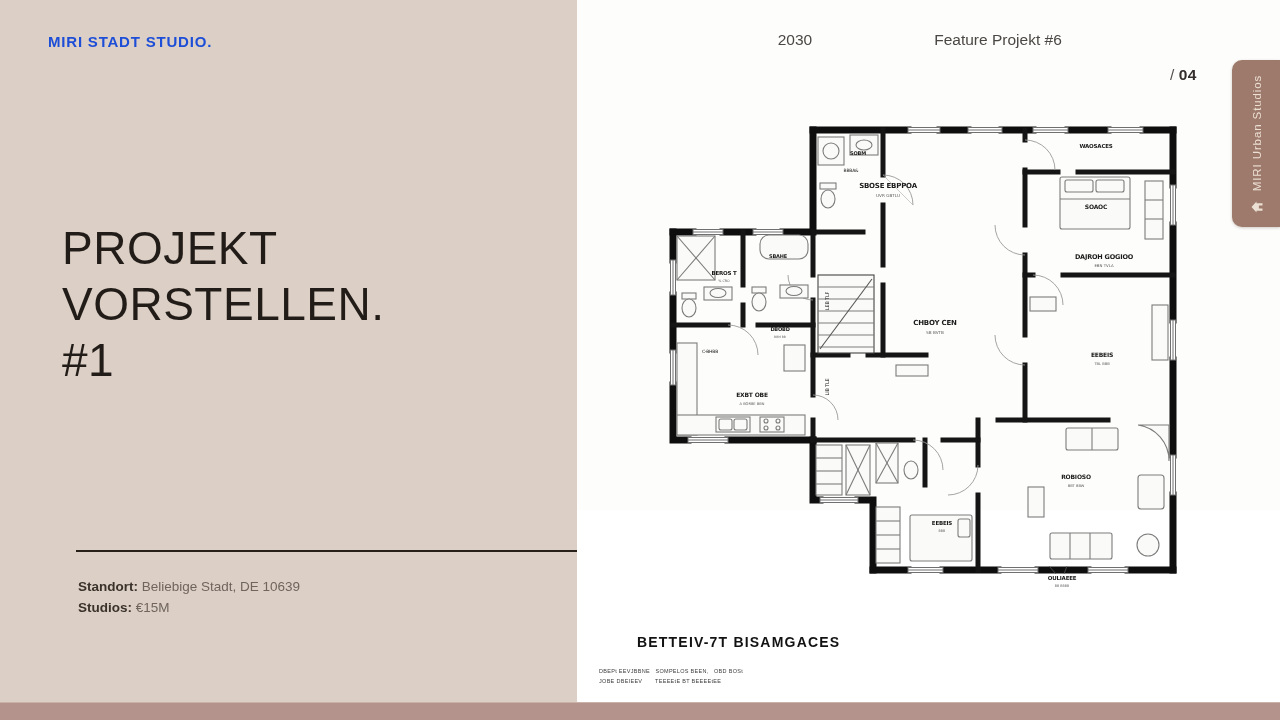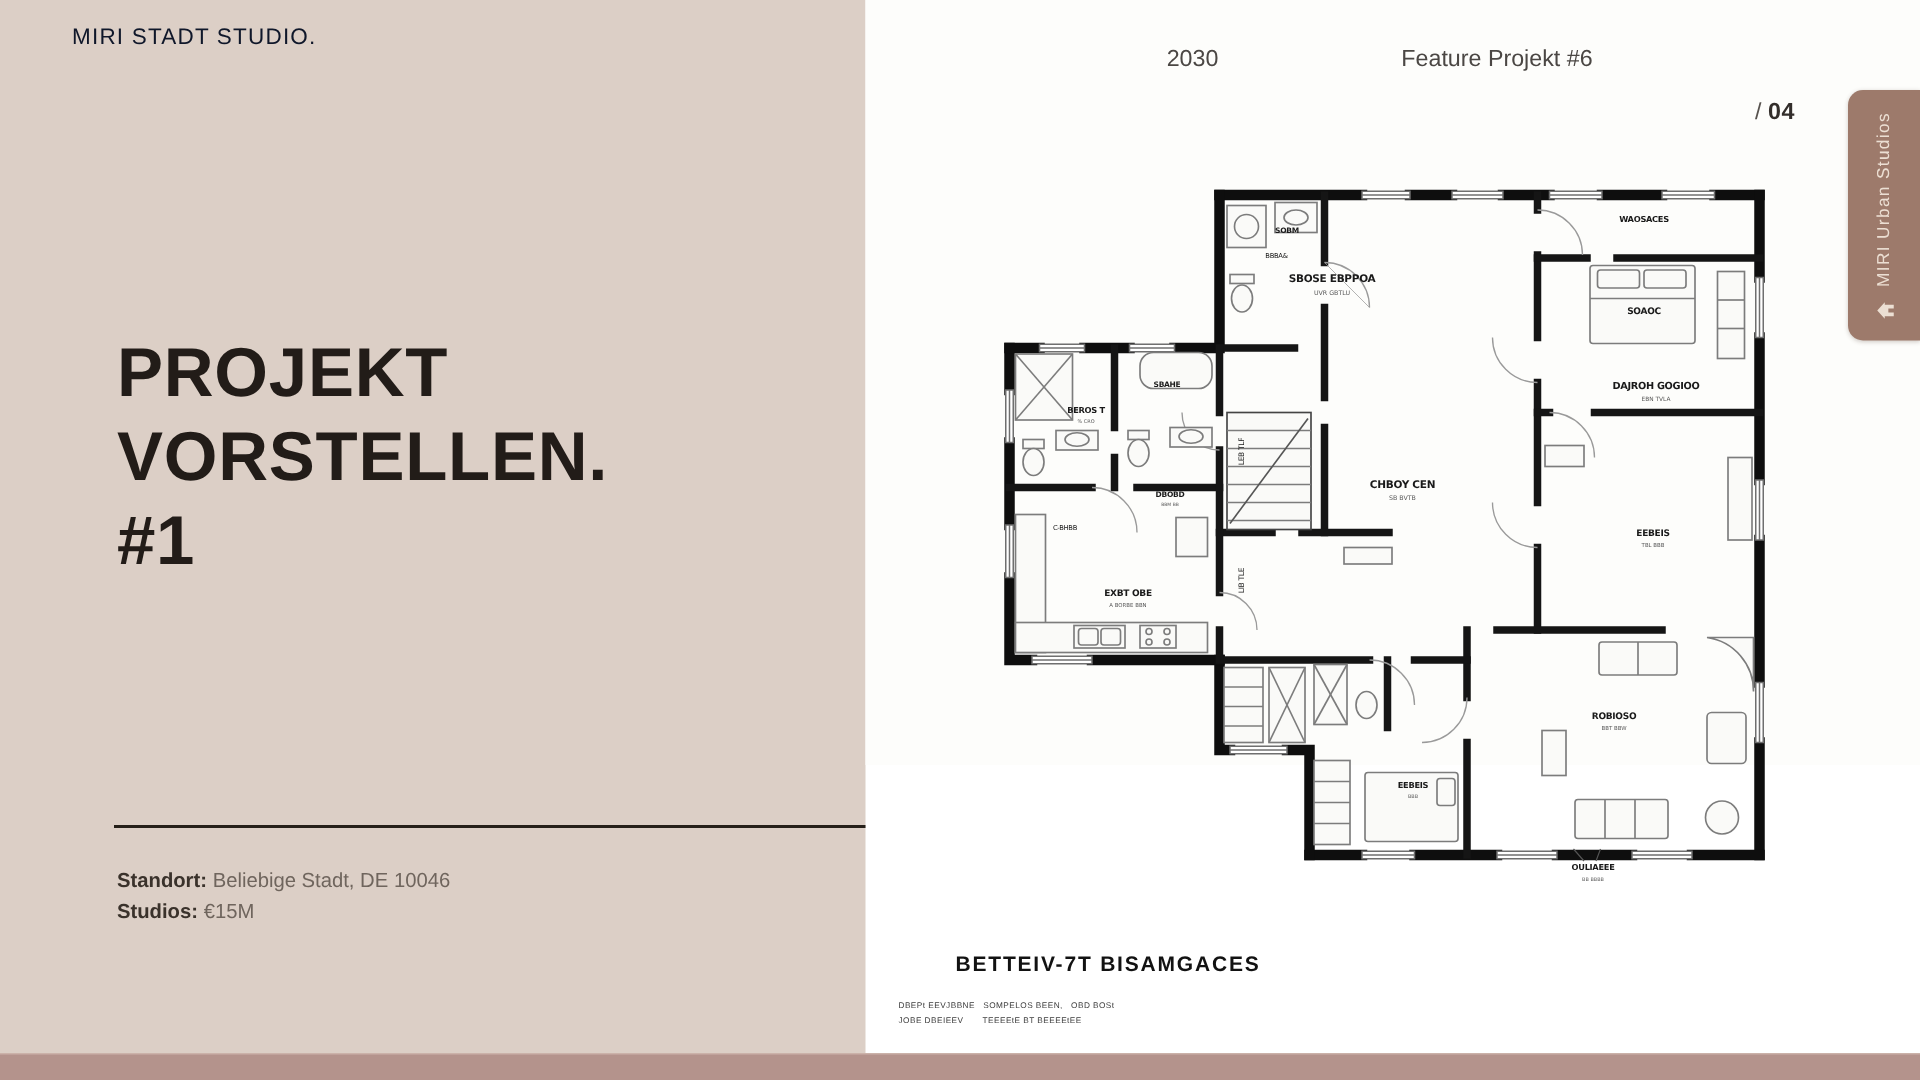--- a/index.html
+++ b/index.html
@@ -5,22 +5,22 @@
   :root{
     --left-bg:#dccfc6; --right-bg:#fdfdfb; --tab:#9d7a6b; --strip:#b4938c;
     --title:#221c18; --body:#6f655d; --label:#3a322b; --header:#4b4744; --cream:#ecdfd3;
   }
   *{margin:0;padding:0;box-sizing:border-box;}
   html,body{width:1280px;height:720px;overflow:hidden;}
   body{font-family:"Liberation Sans",sans-serif;background:#fff;position:relative;}
   .slide{position:absolute;inset:0;}
   .left-panel{position:absolute;left:0;top:0;width:577px;height:702px;background:var(--left-bg);}
   .right-panel{position:absolute;left:577px;top:0;width:703px;height:510px;background:var(--right-bg);}
-  .logo{position:absolute;left:48px;top:16px;font-size:15px;font-weight:400;letter-spacing:.8px;color:#0f172a;}
-  .title{position:absolute;left:78px;top:220px;font-size:46px;font-weight:700;line-height:56px;letter-spacing:.5px;color:var(--title);}
+  .logo{position:absolute;left:48px;top:33px;font-size:15px;font-weight:700;letter-spacing:.8px;color:#1d4ed8;}
+  .title{position:absolute;left:62px;top:220px;font-size:46px;font-weight:400;line-height:56px;letter-spacing:.5px;color:var(--title);}
   .rule{position:absolute;left:76px;top:550px;width:501px;height:2px;background:#262019;}
   .details{position:absolute;left:78px;top:577px;font-size:13.5px;line-height:20.5px;color:var(--body);}
   .details .lbl{font-weight:700;color:var(--label);}
   .hdr-item{position:absolute;top:31px;font-size:15.5px;color:var(--header);}
   .hdr-year{left:178px;width:80px;text-align:center;}
   .hdr-feature{left:321px;width:200px;text-align:center;}
   .hdr-page{left:593px;color:#57524e;margin-top:35px;}
   .hdr-page b{color:#332e2b;font-weight:700;letter-spacing:.5px;}
   .plan-wrap{position:absolute;left:91px;top:125px;width:510px;height:475px;}
   .plan-caption{position:absolute;left:20px;top:634px;width:300px;color:#121212;
@@ -44,21 +44,21 @@
   <div class="left-panel">
     <div class="logo">MIRI STADT STUDIO.</div>
     <div class="title">
       <div>PROJEKT VORSTELLEN.</div>
       <div>#1</div>
     </div>
     <div class="rule"></div>
     <div class="details">
       <div>
         <span class="lbl">Standort:</span>
-        <span class="val">Beliebige Stadt, DE 10046</span>
+        <span class="val">Beliebige Stadt, DE 10639</span>
       </div>
       <div>
         <span class="lbl">Studios:</span>
         <span class="val">€15M</span>
       </div>
     </div>
   </div>
 
   <div class="right-panel">
     <div class="hdr-item hdr-year">2030</div>

